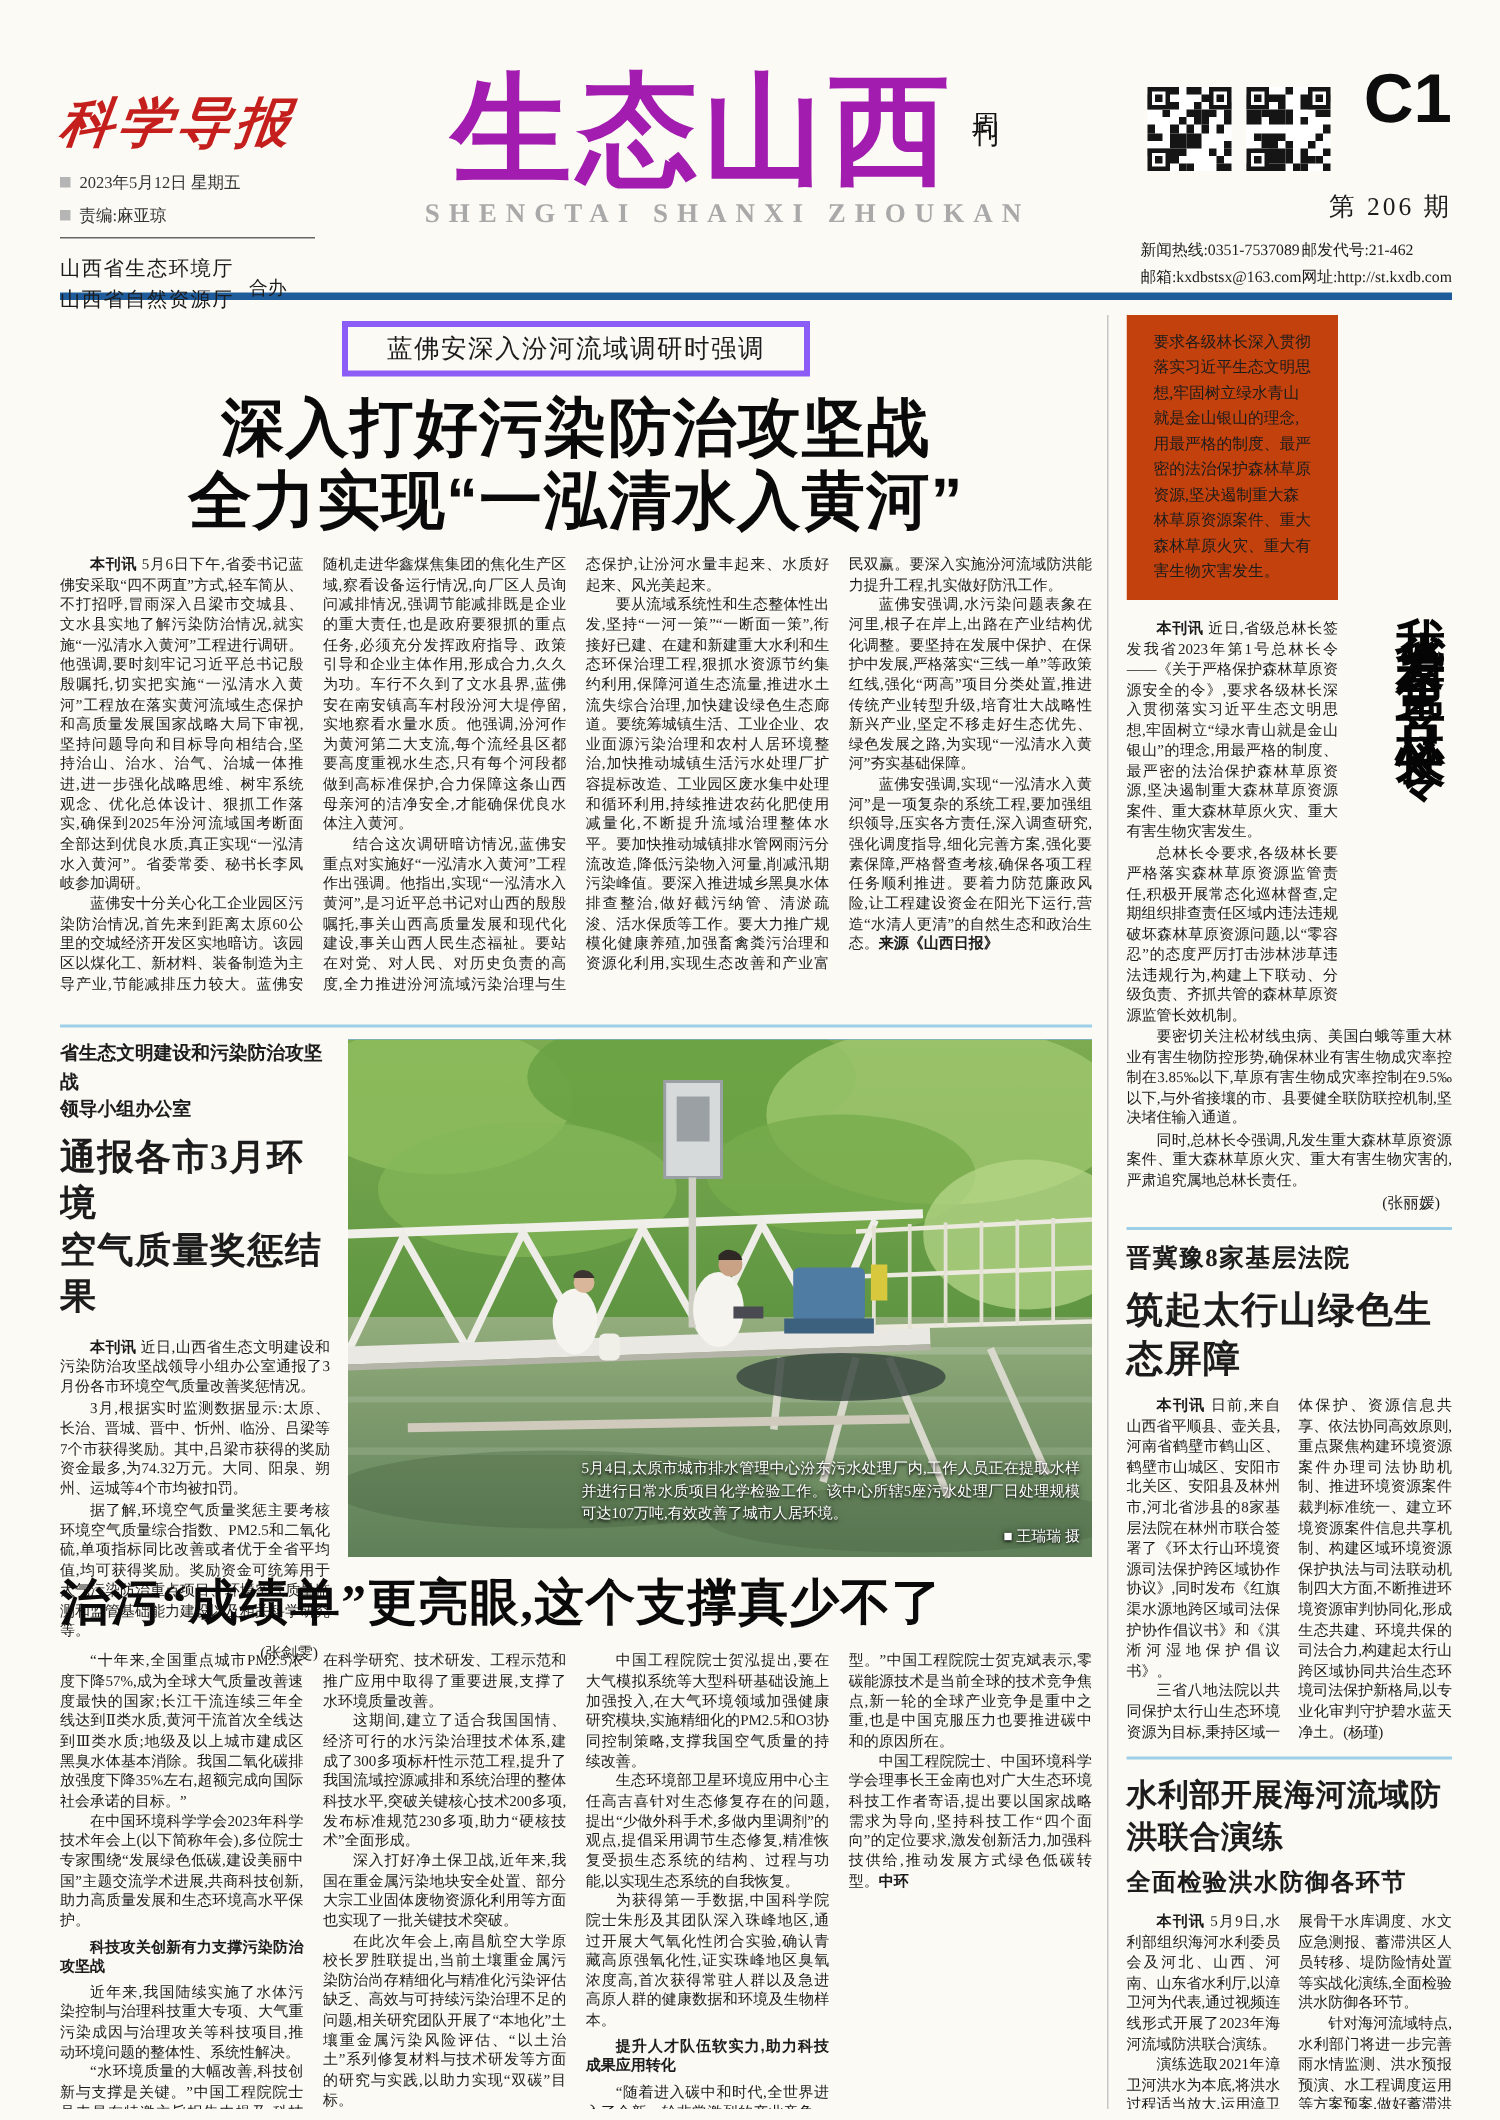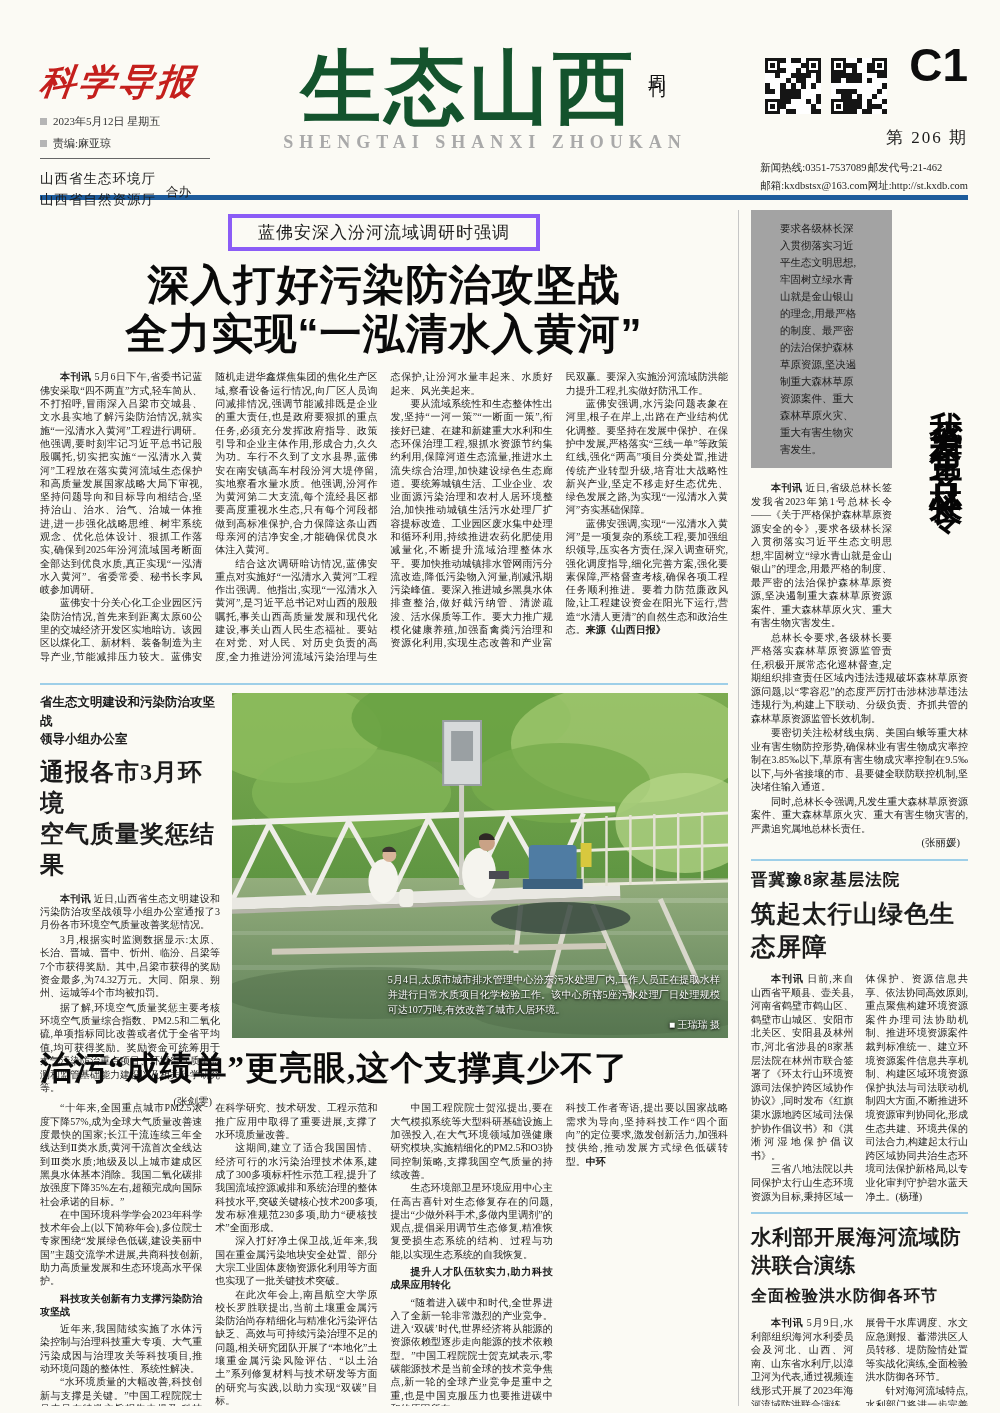--- a/index.html
+++ b/index.html
@@ -17,21 +17,21 @@
           letter-spacing:3px; transform:skewX(-7deg); display:inline-block; }
   .meta-line { font-size:11px; margin-top:7px; color:#333; display:flex; align-items:center; }
   .sq { display:inline-block; width:7px; height:7px; background:#b5b5b5; margin-right:6px; }
   .mast-hr { border-bottom:1px solid #666; width:170px; margin:7px 0 10px; }
   .org-row { display:flex; align-items:center; }
   .org-col { font-size:13.5px; line-height:1.55; letter-spacing:1px; }
   .org-suffix { font-size:12.5px; margin-left:10px; margin-top:6px; }
 
   .mast-center { flex:1; text-align:center; padding-top:6px; }
   .title-row { display:inline-flex; align-items:flex-start; }
-  .main-title { font-size:80px; line-height:1.05; font-weight:900; color:#14532d; letter-spacing:4px; }
+  .main-title { font-size:80px; line-height:1.05; font-weight:900; color:#a21caf; letter-spacing:4px; }
   .title-side { writing-mode:vertical-rl; font-size:18px; letter-spacing:6px; margin:14px 0 0 8px; color:#111; }
   .pinyin { font-size:18px; letter-spacing:6px; color:#a9a9a9; font-weight:bold; margin-top:2px; }
 
   .mast-right { width:248px; display:flex; flex-direction:column; align-items:flex-end; padding-top:2px; }
   .qr-row { display:flex; align-items:flex-start; gap:10px; }
   .qr { position:relative; width:56px; height:56px; background:#fff;
         display:grid; grid-template-columns:repeat(11,1fr); grid-auto-rows:1fr; margin-top:16px; }
   .qr i.on { background:#151515; }
   .fp { position:absolute; width:15px; height:15px; border:3px solid #151515; background:#fff; }
   .fp.tl{top:0;left:0} .fp.tr{top:0;right:0} .fp.bl{bottom:0;left:0}
@@ -86,21 +86,21 @@
   .sci-body { column-count:4; column-gap:13px; column-fill:auto; height:352px;
               font-size:10px; line-height:1.33; overflow:hidden; }
   .subhead { font-weight:bold; font-family:"Liberation Sans","DejaVu Sans",sans-serif;
              margin:4px 0; text-indent:2em; }
 
   
   .forest { overflow:hidden; }
   .v-head { float:right; writing-mode:vertical-rl; height:436px; width:66px;
             font-size:33px; font-weight:900; letter-spacing:9px; text-align:center;
             margin:6px 0 10px 10px; color:#050505; }
-  .quote-box { background:#a3a3a3; padding:10px 29px; font-size:10.5px; line-height:1.62;
+  .quote-box { background:#c2410c; padding:10px 18px; font-size:10.5px; line-height:1.62;
                margin-bottom:13px; overflow:hidden; }
   .forest-body { font-size:10px; line-height:1.35; }
   .forest-body p { margin-bottom:1px; }
 
   .court { margin-top:7px; }
   .court-kicker { font-size:16.5px; font-weight:bold; letter-spacing:1px; }
   .court-head { font-size:24.5px; font-weight:900; letter-spacing:1px; margin:6px 0 9px;
                 font-family:"Liberation Sans","DejaVu Sans",sans-serif; }
   .two-col { column-count:2; column-gap:12px; font-size:10px; line-height:1.36; }
 
@@ -537,20 +537,21 @@
             <p>在中国环境科学学会2023年科学技术年会上(以下简称年会),多位院士专家围绕“发展绿色低碳,建设美丽中国”主题交流学术进展,共商科技创新,助力高质量发展和生态环境高水平保护。</p>
             <p class="subhead">科技攻关创新有力支撑污染防治攻坚战</p>
             <p>近年来,我国陆续实施了水体污染控制与治理科技重大专项、大气重污染成因与治理攻关等科技项目,推动环境问题的整体性、系统性解决。</p>
             <p>“水环境质量的大幅改善,科技创新与支撑是关键。”中国工程院院士吴丰昌在特邀主旨报告中提及,科技部、生态环境部、基金委和中科院等部门持续支持了众多科技攻关项目,在科学研究、技术研发、工程示范和推广应用中取得了重要进展,支撑了水环境质量改善。</p>
             <p>这期间,建立了适合我国国情、经济可行的水污染治理技术体系,建成了300多项标杆性示范工程,提升了我国流域控源减排和系统治理的整体科技水平,突破关键核心技术200多项,发布标准规范230多项,助力“硬核技术”全面形成。</p>
             <p>深入打好净土保卫战,近年来,我国在重金属污染地块安全处置、部分大宗工业固体废物资源化利用等方面也实现了一批关键技术突破。</p>
             <p>在此次年会上,南昌航空大学原校长罗胜联提出,当前土壤重金属污染防治尚存精细化与精准化污染评估缺乏、高效与可持续污染治理不足的问题,相关研究团队开展了“本地化”土壤重金属污染风险评估、“以土治土”系列修复材料与技术研发等方面的研究与实践,以助力实现“双碳”目标。</p>
             <p class="subhead">进一步强化关键技术研究,夯实基础推进环境持续改善</p>
             <p>中国工程院院士贺泓提出,要在大气模拟系统等大型科研基础设施上加强投入,在大气环境领域加强健康研究模块,实施精细化的PM2.5和O3协同控制策略,支撑我国空气质量的持续改善。</p>
             <p>生态环境部卫星环境应用中心主任高吉喜针对生态修复存在的问题,提出“少做外科手术,多做内里调剂”的观点,提倡采用调节生态修复,精准恢复受损生态系统的结构、过程与功能,以实现生态系统的自我恢复。</p>
+            <p>为获得第一手数据,中国科学院院士朱彤及其团队深入珠峰地区,通过开展大气氧化性闭合实验,确认青藏高原强氧化性,证实珠峰地区臭氧浓度高,首次获得常驻人群以及急进高原人群的健康数据和环境及生物样本。</p>
             <p class="subhead">提升人才队伍软实力,助力科技成果应用转化</p>
             <p>“随着进入碳中和时代,全世界进入了全新一轮非常激烈的产业竞争。进入‘双碳’时代,世界经济将从能源的资源依赖型逐步走向能源的技术依赖型。”中国工程院院士贺克斌表示,零碳能源技术是当前全球的技术竞争焦点,新一轮的全球产业竞争是重中之重,也是中国克服压力也要推进碳中和的原因所在。</p>
             <p>中国工程院院士、中国环境科学学会理事长王金南也对广大生态环境科技工作者寄语,提出要以国家战略需求为导向,坚持科技工作“四个面向”的定位要求,激发创新活力,加强科技供给,推动发展方式绿色低碳转型。<b>中环</b></p>
           </div>
       </div>
     </div>
 
     <div class="col-right">
 
       <div class="forest">

